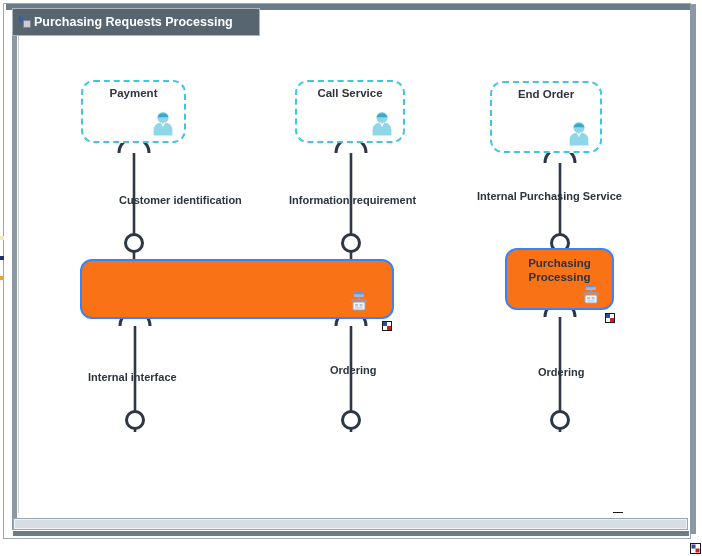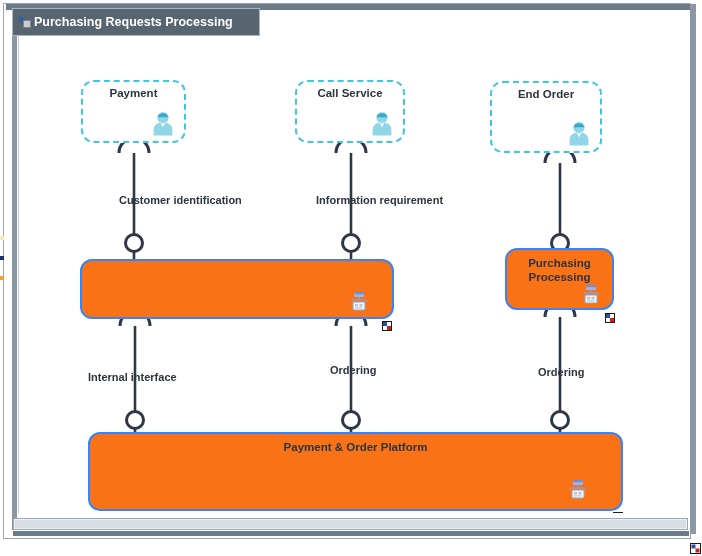--- a/index.html
+++ b/index.html
@@ -302,21 +302,22 @@
         <svg viewBox="0 0 24 25" width="24" height="25">
           <circle cx="12" cy="6.5" r="5.6" fill="#8fd6e8"></circle>
           <path d="M12 2.2 a5.6 5.6 0 0 1 5.4 4.1 H6.6 A5.6 5.6 0 0 1 12 2.2Z" fill="#3aa8c6"></path>
           <path d="M2.6 24.4 v-5.6 a7 7 0 0 1 7-7 h4.8 a7 7 0 0 1 7 7 v5.6Z" fill="#8fd6e8"></path>
           <path d="M9.6 11.8 L12 16.2 L14.4 11.8 L12.9 11.8 L12 13.3 L11.1 11.8Z" fill="#ffffff"></path>
         </svg>
       </span>
     </div>
 
     <div class="iface-label" style="left:52px;top:158px;margin-left:48px;">Customer identification</div>
-    <div class="iface-label" style="left:270px;top:158px;margin-left:27px;">Information requirement</div>
+    <div class="iface-label" style="left:270px;top:158px;">Information requirement</div>
+    <div class="iface-label" style="left:458px;top:154px;">Internal Purchasing Service</div>
 
     <div class="comp" style="left:61px;top:223px;width:314px;height:60px;">
       <span class="node-icon" style="right:22px;bottom:6px;">
         <svg viewBox="0 0 22 20" width="22" height="20">
           <rect x="6" y="1" width="10" height="5" rx="1" fill="#9fb4e8"></rect>
           <rect x="6" y="1" width="10" height="2.2" rx="1" fill="#6f8fd8"></rect>
           <line x1="11" y1="6" x2="11" y2="9" stroke="#8aa0d8" stroke-width="1.3"></line>
           <line x1="4" y1="9" x2="18" y2="9" stroke="#8aa0d8" stroke-width="1.3"></line>
           <line x1="4" y1="9" x2="4" y2="11" stroke="#8aa0d8" stroke-width="1.3"></line>
           <line x1="18" y1="9" x2="18" y2="11" stroke="#8aa0d8" stroke-width="1.3"></line>
@@ -346,37 +347,20 @@
           <rect x="11.5" y="13" width="3" height="2.4" fill="#b9c3d6"></rect>
           <rect x="7" y="16" width="7.5" height="1.6" fill="#ccd4e2"></rect>
         </svg>
       </span>
     </div>
 
     <div class="iface-label" style="left:69px;top:335px;">Internal interface</div>
     <div class="iface-label" style="left:311px;top:328px;">Ordering</div>
     <div class="iface-label" style="left:519px;top:330px;">Ordering</div>
 
-    <div class="comp" style="left:69px;top:396px;width:535px;height:79px;">
-      <div class="label">Payment &amp; Order Platform</div>
-      <span class="node-icon" style="right:32px;bottom:10px;">
-        <svg viewBox="0 0 22 20" width="22" height="20">
-          <rect x="6" y="1" width="10" height="5" rx="1" fill="#9fb4e8"></rect>
-          <rect x="6" y="1" width="10" height="2.2" rx="1" fill="#6f8fd8"></rect>
-          <line x1="11" y1="6" x2="11" y2="9" stroke="#8aa0d8" stroke-width="1.3"></line>
-          <line x1="4" y1="9" x2="18" y2="9" stroke="#8aa0d8" stroke-width="1.3"></line>
-          <line x1="4" y1="9" x2="4" y2="11" stroke="#8aa0d8" stroke-width="1.3"></line>
-          <line x1="18" y1="9" x2="18" y2="11" stroke="#8aa0d8" stroke-width="1.3"></line>
-          <rect x="5" y="11" width="12" height="8" rx="1" fill="#f2f4f8" stroke="#9aa6bb" stroke-width="1"></rect>
-          <rect x="7" y="13" width="3" height="2.4" fill="#b9c3d6"></rect>
-          <rect x="11.5" y="13" width="3" height="2.4" fill="#b9c3d6"></rect>
-          <rect x="7" y="16" width="7.5" height="1.6" fill="#ccd4e2"></rect>
-        </svg>
-      </span>
-    </div>
 
     <div class="decomp" style="left:363px;top:285px;">
       <i class="q1"></i>
         <i class="q2"></i>
         <i class="q3"></i>
         <i class="q4"></i>
     </div>
     <div class="decomp" style="left:586px;top:277px;">
       <i class="q1"></i>
         <i class="q2"></i>

